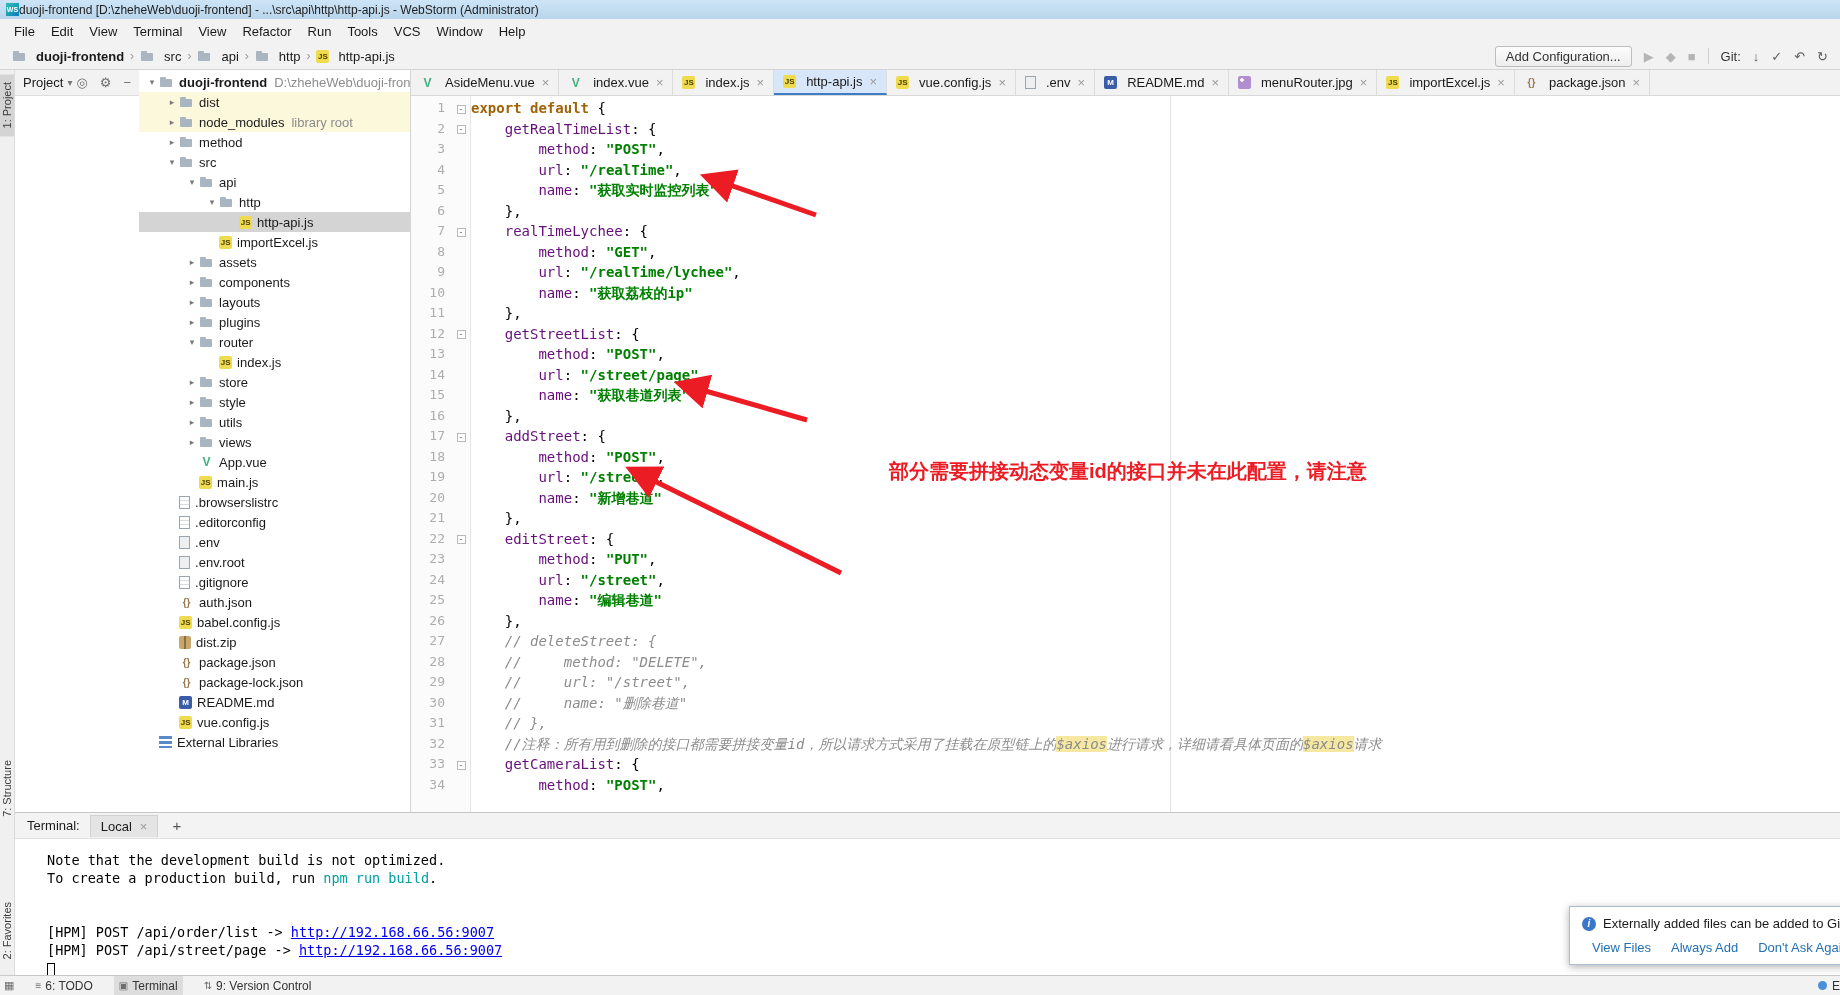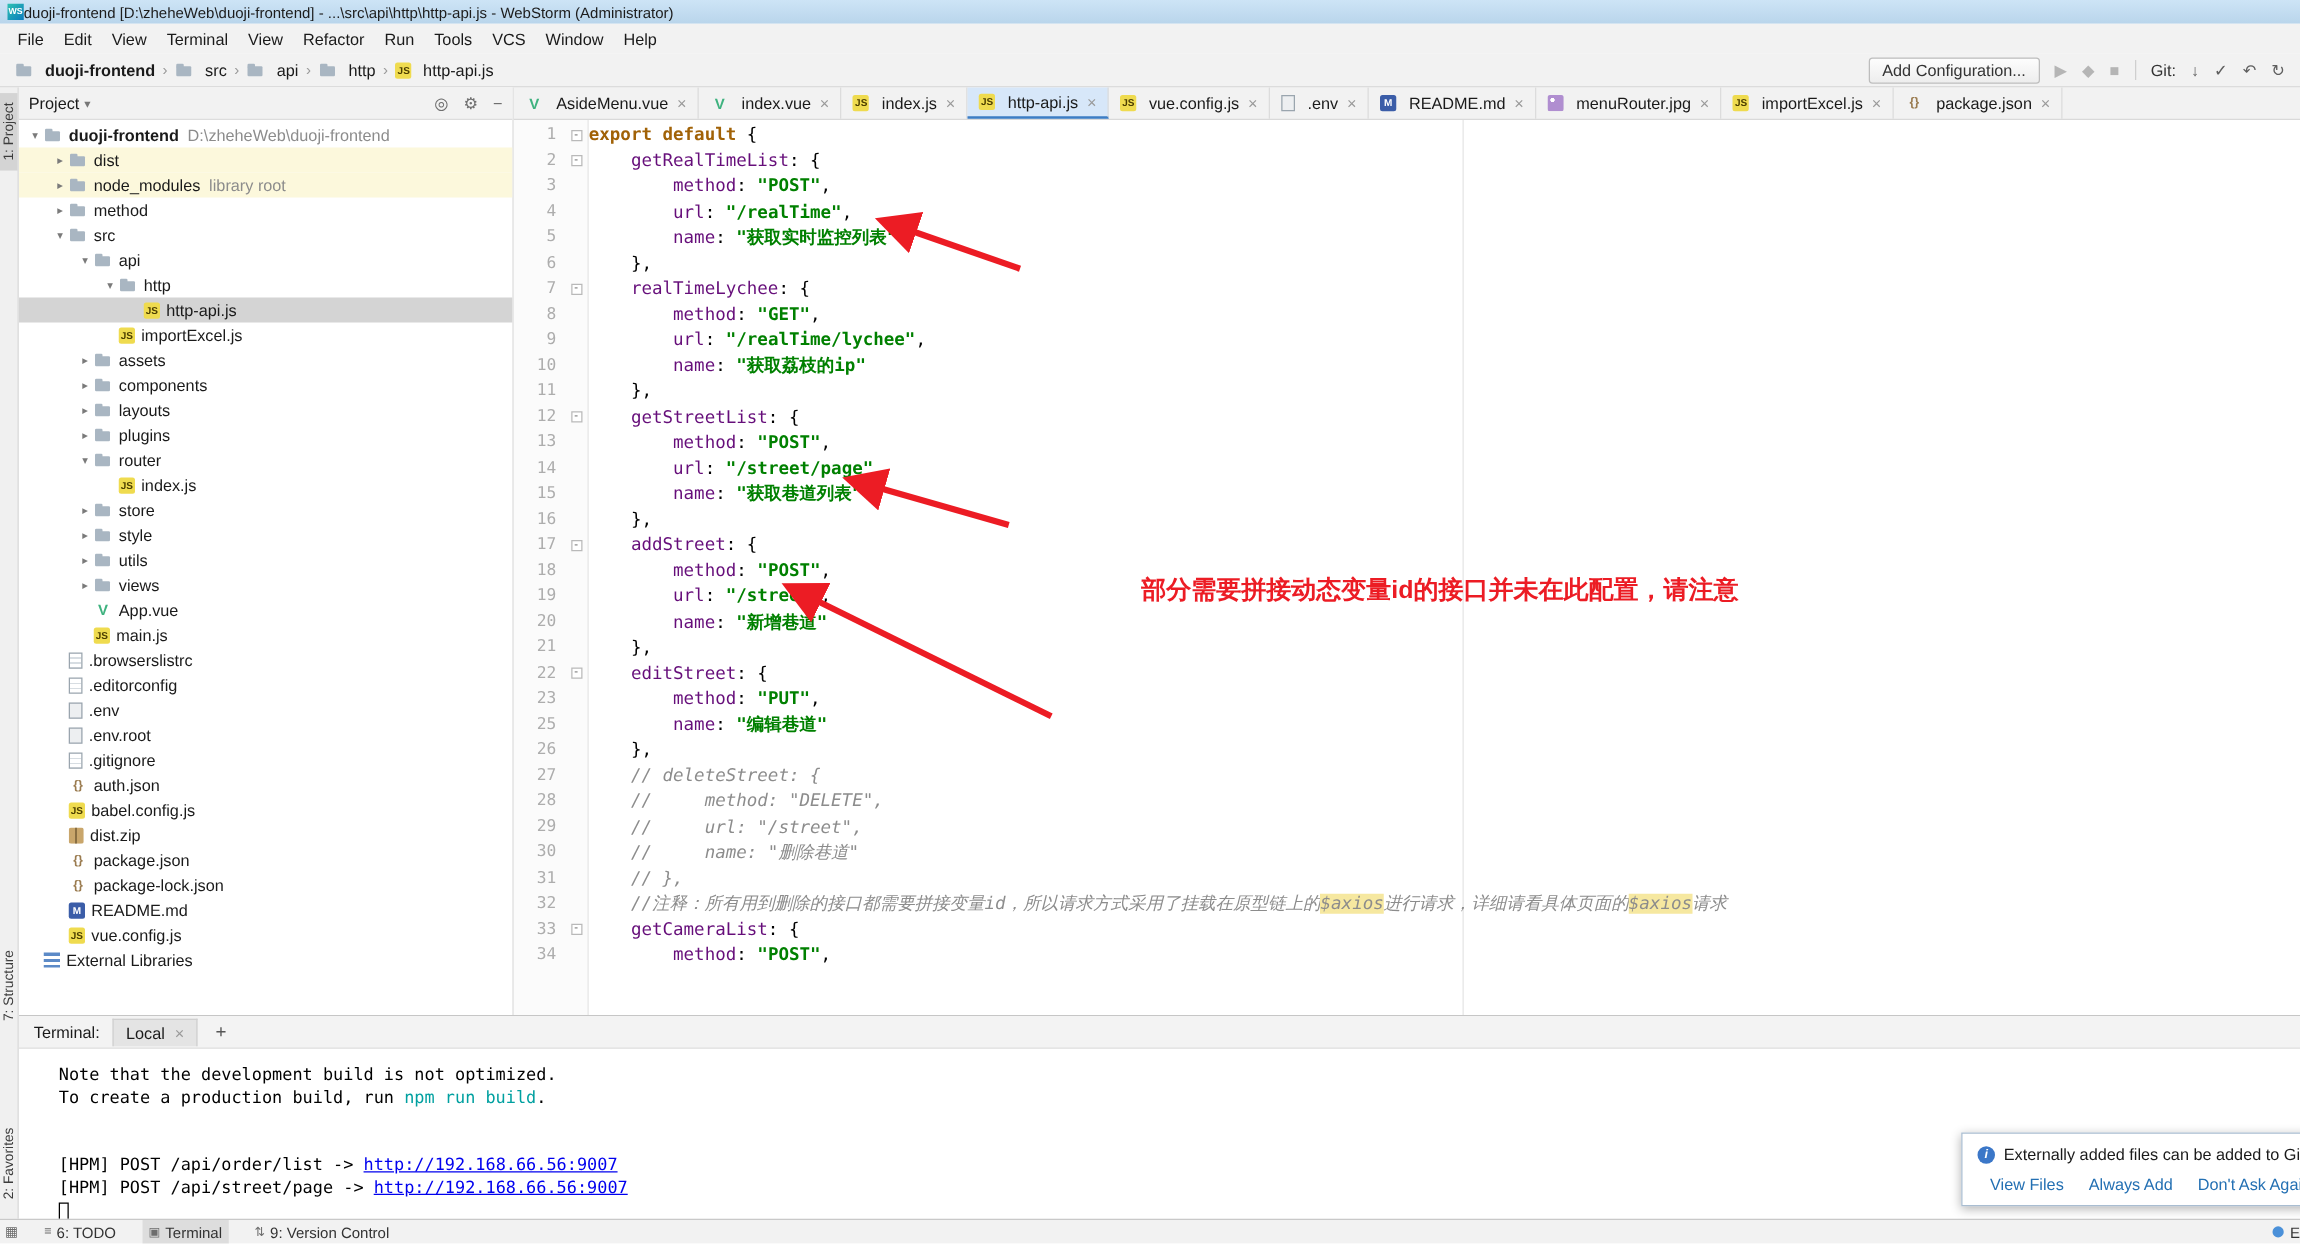--- a/index.html
+++ b/index.html
@@ -46,21 +46,21 @@
   .stripe-btn.active { background:#D4D4D4; }
   .stripe-top { position:absolute; top:4px; left:0; }
   .stripe-structure { position:absolute; bottom:150px; left:0; }
   .stripe-favorites { position:absolute; bottom:8px; left:0; }
 
   
   .main { position:absolute; top:70px; left:15px; right:0; height:742px; display:flex; }
 
   
   .project-panel { width:396px; flex:none; background:#FFFFFF;
-    border-right:1px solid #D5D5D5; display:flex; flex-direction:column; }
+    border-right:1px solid #D5D5D5; display:flex; }
   .panel-header { height:26px; flex:none; background:#F2F2F2; border-bottom:1px solid #DDDDDD;
     display:flex; align-items:center; padding:0 8px; font-size:13px; color:#1a1a1a; gap:4px; }
   .panel-caret { color:#777; font-size:10px; }
   .ph-icons { margin-left:auto; display:flex; gap:12px; color:#6f6f6f; font-size:13px; }
   .tree { flex:1; overflow:hidden; padding-top:2px; font-size:13px; color:#1a1a1a; }
   .tree-row { height:20px; display:flex; align-items:center; white-space:nowrap; cursor:default; }
   .tree-row.selected { background:#D4D4D4; }
   .tree-row.excluded { background:#FCF8DC; }
   .arrow { width:14px; flex:none; font-size:9px; color:#7a7a7a; text-align:center; }
   .tree-label.bold { font-weight:bold; }
@@ -113,21 +113,21 @@
     background:#fff; color:#666; font-size:9px; line-height:7px; text-align:center;
     vertical-align:middle; }
   .code-text { flex:1; }
   .tk-t { color:#000; }
   .tk-k { color:#a16207; font-weight:bold; }
   .tk-p { color:#660E7A; }
   .tk-s { color:#008000; font-weight:bold; }
   .tk-c { color:#8C8C8C; font-style:italic; }
   .tk-h { color:#8C8C8C; font-style:italic; background:#F6E8A0; }
 
-  .annotation { position:absolute; left:502px; top:362px; z-index:6;
+  .annotation { position:absolute; left:478px; top:362px; z-index:6;
     color:#EC1C24; font-size:20px; font-weight:bold; white-space:nowrap; }
   .arrows { position:absolute; left:0; top:0; width:100%; height:100%;
     z-index:5; pointer-events:none; }
 
   
   .terminal { position:absolute; top:812px; left:15px; right:0; height:163px;
     background:#fff; border-top:1px solid #C6C6C6; z-index:2; }
   .term-header { height:26px; background:#F3F3F3; border-bottom:1px solid #E0E0E0;
     display:flex; align-items:center; gap:10px; padding:0 12px; font-size:13px; color:#1a1a1a; }
   .term-tab { display:flex; align-items:center; gap:6px; background:#E4E4E4;
@@ -497,20 +497,21 @@
             <div class="code-line"><span class="ln">14</span><span class="fold"></span><span class="code-text"><span class="tk-t">        </span><span class="tk-p">url</span><span class="tk-t">: </span><span class="tk-s">"/street/page"</span><span class="tk-t">,</span></span></div>
             <div class="code-line"><span class="ln">15</span><span class="fold"></span><span class="code-text"><span class="tk-t">        </span><span class="tk-p">name</span><span class="tk-t">: </span><span class="tk-s">"获取巷道列表"</span></span></div>
             <div class="code-line"><span class="ln">16</span><span class="fold"></span><span class="code-text"><span class="tk-t">    },</span></span></div>
             <div class="code-line"><span class="ln">17</span><span class="fold"><span class="fold-box">-</span></span><span class="code-text"><span class="tk-t">    </span><span class="tk-p">addStreet</span><span class="tk-t">: {</span></span></div>
             <div class="code-line"><span class="ln">18</span><span class="fold"></span><span class="code-text"><span class="tk-t">        </span><span class="tk-p">method</span><span class="tk-t">: </span><span class="tk-s">"POST"</span><span class="tk-t">,</span></span></div>
             <div class="code-line"><span class="ln">19</span><span class="fold"></span><span class="code-text"><span class="tk-t">        </span><span class="tk-p">url</span><span class="tk-t">: </span><span class="tk-s">"/street"</span><span class="tk-t">,</span></span></div>
             <div class="code-line"><span class="ln">20</span><span class="fold"></span><span class="code-text"><span class="tk-t">        </span><span class="tk-p">name</span><span class="tk-t">: </span><span class="tk-s">"新增巷道"</span></span></div>
             <div class="code-line"><span class="ln">21</span><span class="fold"></span><span class="code-text"><span class="tk-t">    },</span></span></div>
             <div class="code-line"><span class="ln">22</span><span class="fold"><span class="fold-box">-</span></span><span class="code-text"><span class="tk-t">    </span><span class="tk-p">editStreet</span><span class="tk-t">: {</span></span></div>
             <div class="code-line"><span class="ln">23</span><span class="fold"></span><span class="code-text"><span class="tk-t">        </span><span class="tk-p">method</span><span class="tk-t">: </span><span class="tk-s">"PUT"</span><span class="tk-t">,</span></span></div>
+            <div class="code-line"><span class="ln">24</span><span class="fold"></span><span class="code-text"><span class="tk-t">        </span><span class="tk-p">url</span><span class="tk-t">: </span><span class="tk-s">"/street"</span><span class="tk-t">,</span></span></div>
             <div class="code-line"><span class="ln">25</span><span class="fold"></span><span class="code-text"><span class="tk-t">        </span><span class="tk-p">name</span><span class="tk-t">: </span><span class="tk-s">"编辑巷道"</span></span></div>
             <div class="code-line"><span class="ln">26</span><span class="fold"></span><span class="code-text"><span class="tk-t">    },</span></span></div>
             <div class="code-line"><span class="ln">27</span><span class="fold"></span><span class="code-text"><span class="tk-t">    </span><span class="tk-c">// deleteStreet: {</span></span></div>
             <div class="code-line"><span class="ln">28</span><span class="fold"></span><span class="code-text"><span class="tk-t">    </span><span class="tk-c">//     method: "DELETE",</span></span></div>
             <div class="code-line"><span class="ln">29</span><span class="fold"></span><span class="code-text"><span class="tk-t">    </span><span class="tk-c">//     url: "/street",</span></span></div>
             <div class="code-line"><span class="ln">30</span><span class="fold"></span><span class="code-text"><span class="tk-t">    </span><span class="tk-c">//     name: "删除巷道"</span></span></div>
             <div class="code-line"><span class="ln">31</span><span class="fold"></span><span class="code-text"><span class="tk-t">    </span><span class="tk-c">// },</span></span></div>
             <div class="code-line"><span class="ln">32</span><span class="fold"></span><span class="code-text"><span class="tk-t">    </span><span class="tk-c">//注释：所有用到删除的接口都需要拼接变量id，所以请求方式采用了挂载在原型链上的</span><span class="tk-h">$axios</span><span class="tk-c">进行请求，详细请看具体页面的</span><span class="tk-h">$axios</span><span class="tk-c">请求</span></span></div>
             <div class="code-line"><span class="ln">33</span><span class="fold"><span class="fold-box">-</span></span><span class="code-text"><span class="tk-t">    </span><span class="tk-p">getCameraList</span><span class="tk-t">: {</span></span></div>
             <div class="code-line"><span class="ln">34</span><span class="fold"></span><span class="code-text"><span class="tk-t">        </span><span class="tk-p">method</span><span class="tk-t">: </span><span class="tk-s">"POST"</span><span class="tk-t">,</span></span></div>

